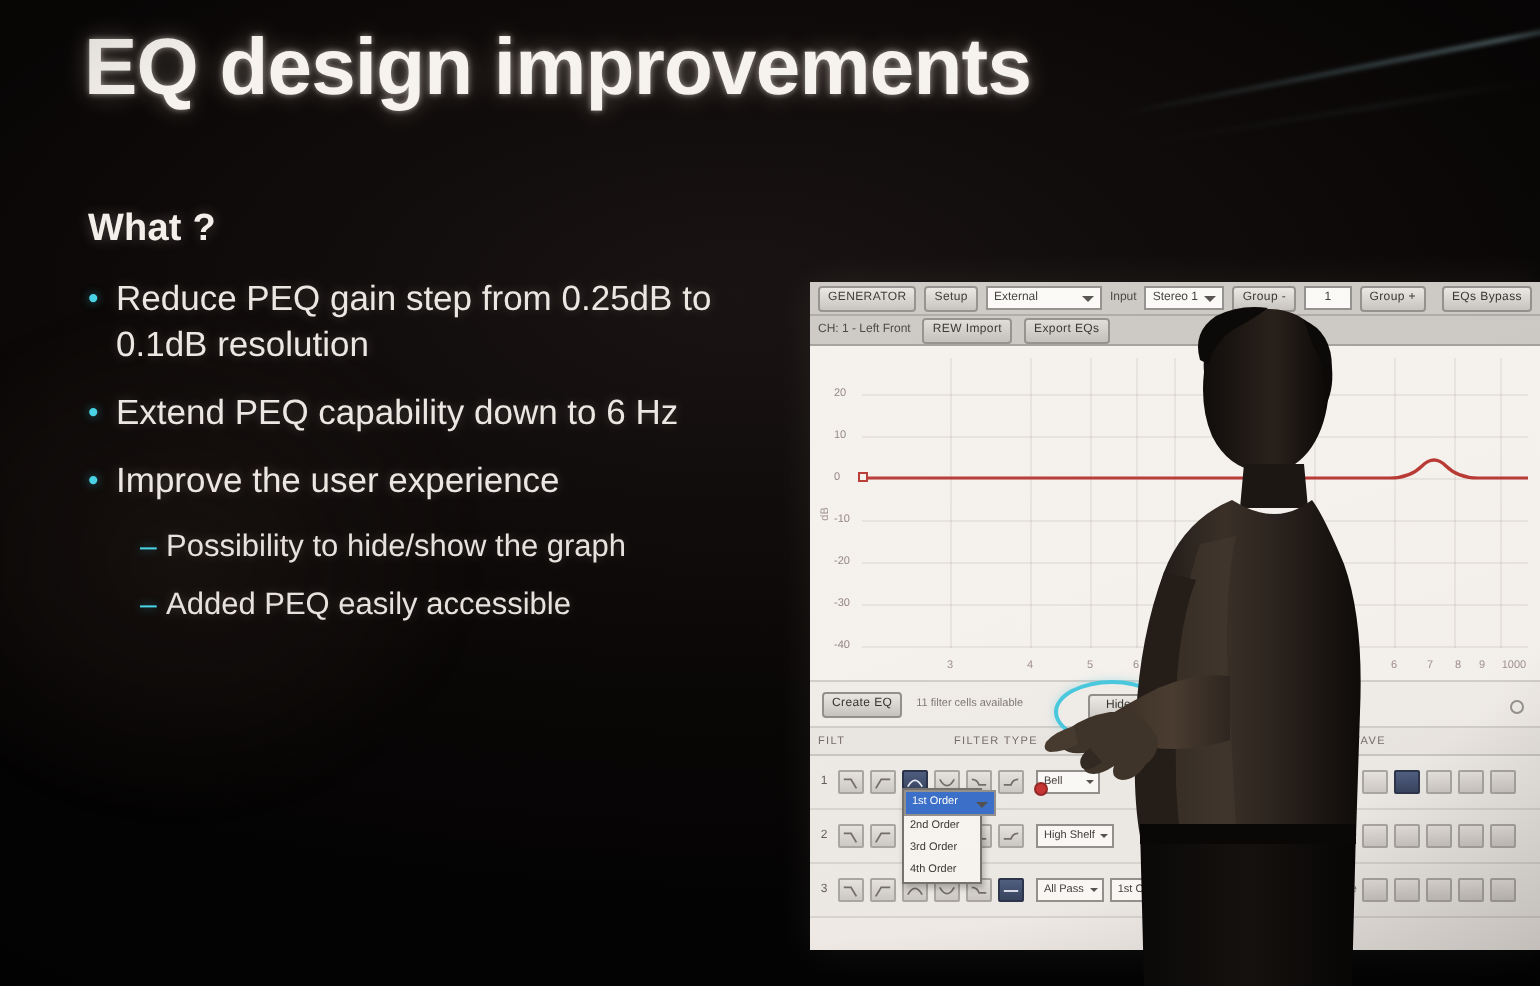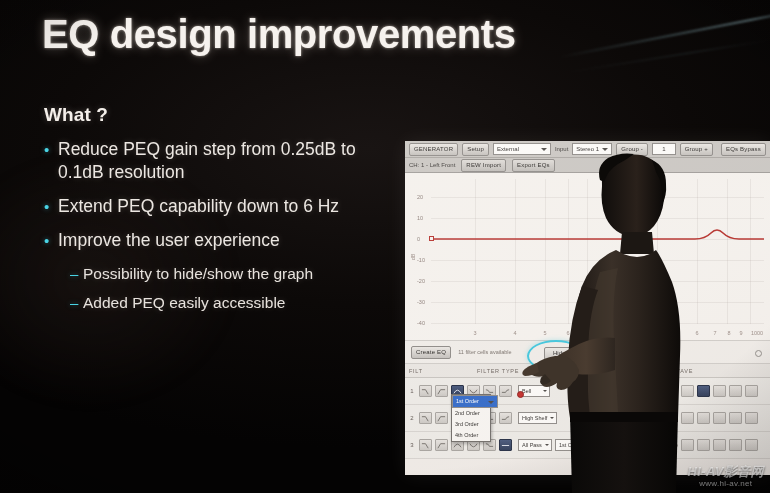--- a/index.html
+++ b/index.html
@@ -802,18 +802,14 @@
 
     <path d="M50,26 Q38,28 30,34 Q24,39 26,44 Q30,48 40,46 Q34,52 38,56 Q43,59 52,53 Q50,59 56,60 Q63,60 68,52 Q74,48 74,40 Q70,30 60,26 Z" fill="#3f342a"></path>
 
     <path d="M32,33 Q22,36 18,41 Q16,45 20,46 Q27,46 34,42 Z" fill="#473a2f"></path>
 
     <path d="M40,44 Q33,49 36,54 Q40,56 46,51 Z" fill="#322a22"></path>
   </svg>
 
   <div class="vignette"></div>
 
-  <div class="watermark">
-    <div class="wm1">HI-AV影音网</div>
-    <div class="wm2">www.hi-av.net</div>
-  </div>
 
 </div>
 
 </body></html>

